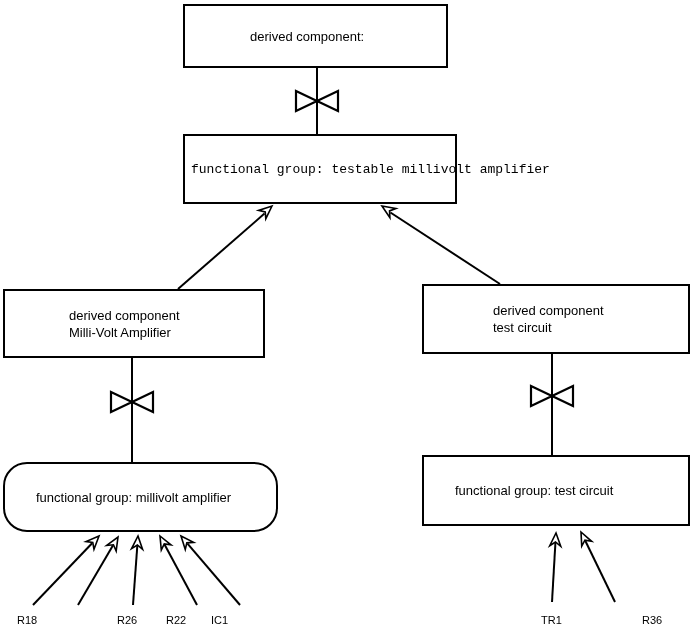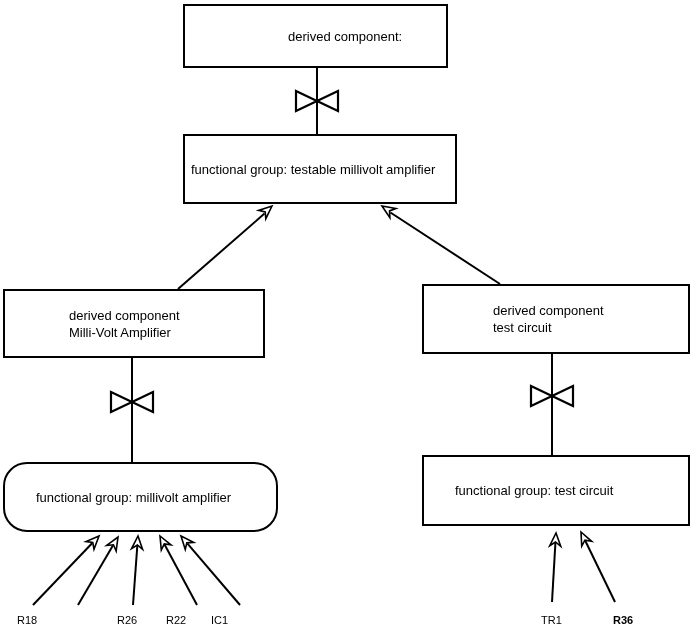--- a/index.html
+++ b/index.html
@@ -23,40 +23,40 @@
     border: 2px solid #000000;
     background: #ffffff;
     display: flex;
     flex-direction: column;
     justify-content: center;
     font-size: 13px;
     line-height: 17px;
     text-align: left;
     white-space: nowrap;
   }
-  .node-top-derived   { left: 183px; top: 4px;   width: 265px; height: 64px; padding-left: 103px; }
-  .node-func-testable { left: 183px; top: 134px; width: 274px; height: 70px; padding-left: 6px; }
+  .node-top-derived   { left: 183px; top: 4px;   width: 265px; height: 64px; padding-left: 65px; }
+  .node-func-testable { left: 183px; top: 134px; width: 274px; height: 70px; padding-left: 6px; font-family: Liberation Mono, monospace; }
   .node-left-derived  { left: 3px;   top: 289px; width: 262px; height: 69px; padding-left: 64px; }
   .node-right-derived { left: 422px; top: 284px; width: 268px; height: 70px; padding-left: 69px; }
   .node-left-func     { left: 3px;   top: 462px; width: 275px; height: 70px; padding-left: 31px; border-radius: 24px; }
   .node-right-func    { left: 422px; top: 455px; width: 268px; height: 71px; padding-left: 31px; }
   .leaf-label {
     position: absolute;
     top: 612px;
     font-size: 11px;
     line-height: 17px;
     white-space: nowrap;
   }
   .lbl-r18 { left: 17px; }
   .lbl-r30 { left: 62px; margin-top: 24px; }
   .lbl-r26 { left: 117px; }
   .lbl-r22 { left: 166px; }
   .lbl-ic1 { left: 211px; }
   .lbl-tr1 { left: 541px; }
-  .lbl-r36 { left: 613px; font-weight: bold; }
+  .lbl-r36 { left: 642px; }
 </style>
 </head>
 <body>
 
 <div class="canvas">
 
   <svg class="wires" viewBox="0 0 698 631" fill="none" stroke="#000000" stroke-width="2">
 
     <line x1="317" y1="66" x2="317" y2="136"></line>
 

